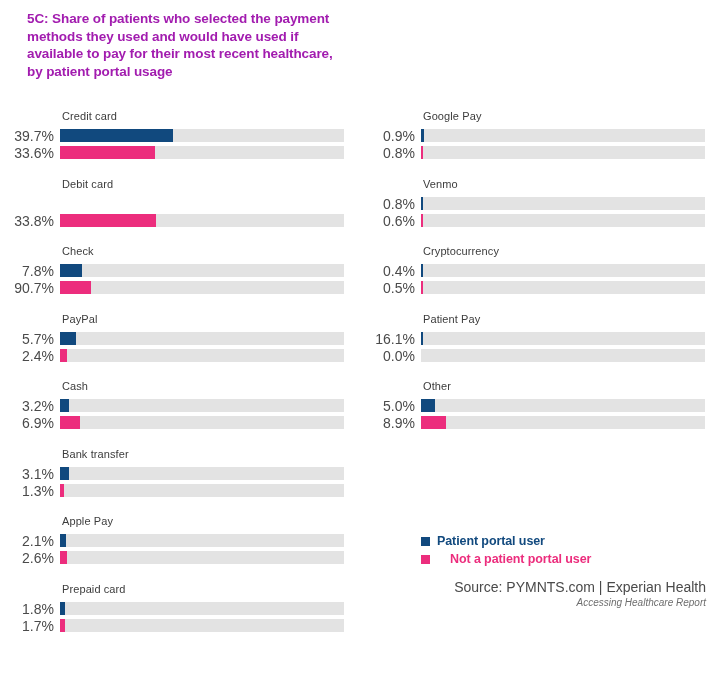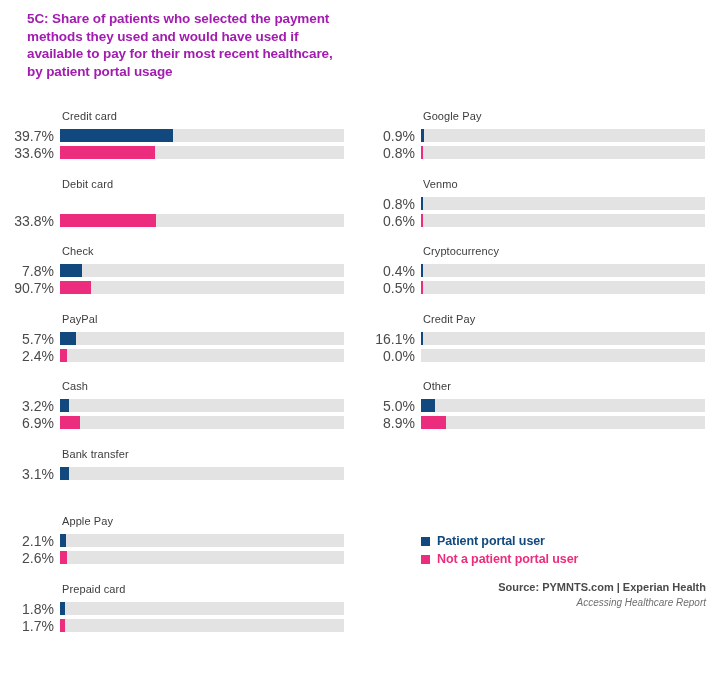--- a/index.html
+++ b/index.html
@@ -115,32 +115,32 @@
   }
   .legend-label {
     font-size: 12.5px;
     font-weight: bold;
     letter-spacing: -0.1px;
     white-space: nowrap;
   }
   .legend-item-a .legend-swatch { background: #11497e; }
   .legend-item-a .legend-label  { color: #11497e; }
   .legend-item-b .legend-swatch { background: #ec2d7d; }
-  .legend-item-b .legend-label  { color: #ec2d7d; }
+  .legend-item-b .legend-label  { color: #ec2d7d; margin-left: 13px; }
 
   
   .source-block {
     position: absolute;
     right: 20px;
     top: 580px;
     text-align: right;
   }
   .source-line-1 {
-    font-size: 11px;
-    font-weight: bold;
+    font-size: 14px;
+    font-weight: normal;
     color: #4a4a4a;
     line-height: 15px;
     white-space: nowrap;
     margin-left: 46px;
   }
   .source-line-2 {
     font-size: 10px;
     color: #6e6e6e;
     line-height: 15px;
     white-space: nowrap;
@@ -225,20 +225,26 @@
         </div>
       </div>
       <div class="bar-group">
         <div class="group-label">Bank transfer</div>
         <div class="bar-row series-a row-a">
           <div class="bar-value">3.1%</div>
           <div class="bar-track">
             <div class="bar-fill" style="width: 8.804px;"></div>
           </div>
         </div>
+        <div class="bar-row series-b row-b">
+          <div class="bar-value">1.3%</div>
+          <div class="bar-track">
+            <div class="bar-fill" style="width: 3.692px;"></div>
+          </div>
+        </div>
       </div>
       <div class="bar-group">
         <div class="group-label">Apple Pay</div>
         <div class="bar-row series-a row-a">
           <div class="bar-value">2.1%</div>
           <div class="bar-track">
             <div class="bar-fill" style="width: 5.964px;"></div>
           </div>
         </div>
         <div class="bar-row series-b row-b">
@@ -305,21 +311,21 @@
           </div>
         </div>
         <div class="bar-row series-b row-b">
           <div class="bar-value">0.5%</div>
           <div class="bar-track">
             <div class="bar-fill" style="width: 2.2px;"></div>
           </div>
         </div>
       </div>
       <div class="bar-group">
-        <div class="group-label">Credit Pay</div>
+        <div class="group-label">Patient Pay</div>
         <div class="bar-row series-a row-a">
           <div class="bar-value">16.1%</div>
           <div class="bar-track">
             <div class="bar-fill" style="width: 2.2px;"></div>
           </div>
         </div>
         <div class="bar-row series-b row-b">
           <div class="bar-value">0.0%</div>
           <div class="bar-track">
             <div class="bar-fill" style="width: 0px;"></div>

